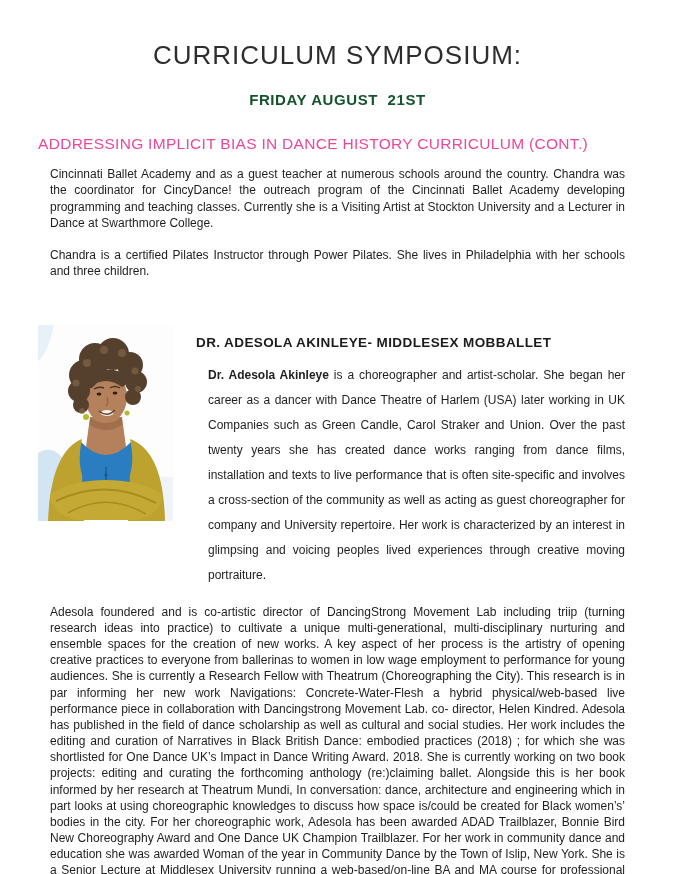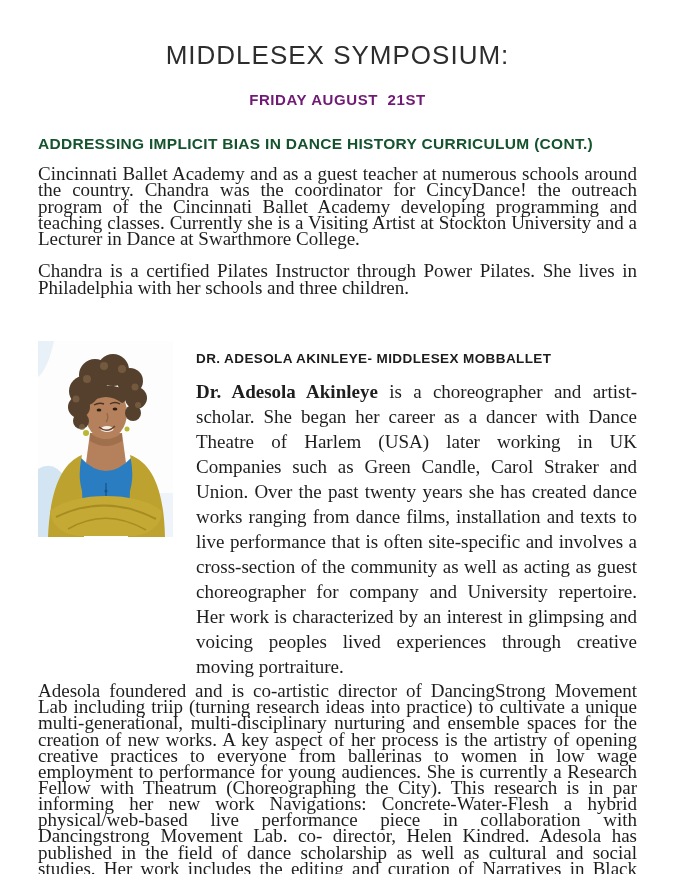--- a/index.html
+++ b/index.html
@@ -28,39 +28,39 @@
     letter-spacing: 1px;
     color: #2d2d2d;
     margin-top: 6px;
   }
   .date-line {
     text-align: center;
     font-family: "Liberation Sans", sans-serif;
     font-weight: 700;
     font-size: 15px;
     letter-spacing: 0.6px;
-    color: #701a75;
+    color: #14532d;
     margin-top: 21px;
     white-space: pre-wrap;
   }
   .session-heading {
     font-family: "Liberation Sans", sans-serif;
-    font-weight: 700;
+    font-weight: 400;
     font-size: 15.5px;
     letter-spacing: 0.3px;
-    color: #14532d;
+    color: #ec4899;
     margin-top: 27px;
   }
   .body-text {
-    font-family: Liberation Serif, serif;
-    font-size: 19px;
+    font-family: Liberation Sans, sans-serif;
+    font-size: 12px;
     line-height: 16.3px;
     text-align: justify;
     color: #1e1e1e;
-    margin: 0;
+    margin: 12px;
   }
   .para-1 { margin-top: 13px; }
   .para-2 { margin-top: 16px; }
   .profile {
     display: flex;
     gap: 23px;
     margin-top: 45px;
     align-items: flex-start;
   }
   .photo-frame {
@@ -90,21 +90,21 @@
     margin-top: 4px;
     line-height: 16.15px;
   }
 </style>
 </head>
 <body>
 
 <div class="page">
 
   <div class="title">
-    <div>MIDDLESEX SYMPOSIUM:</div>
+    <div>CURRICULUM SYMPOSIUM:</div>
   </div>
 
   <div class="date-line">FRIDAY AUGUST  21ST</div>
 
   <div class="session-heading">ADDRESSING IMPLICIT BIAS IN DANCE HISTORY CURRICULUM (CONT.)</div>
 
   <p class="body-text para-1">Cincinnati Ballet Academy and as a guest teacher at numerous schools around the country. Chandra was the coordinator for CincyDance! the outreach program of the Cincinnati Ballet Academy developing programming and teaching classes. Currently she is a Visiting Artist at Stockton University and a Lecturer in Dance at Swarthmore College.</p>
 
   <p class="body-text para-2">Chandra is a certified Pilates Instructor through Power Pilates. She lives in Philadelphia with her schools and three children.</p>
 

